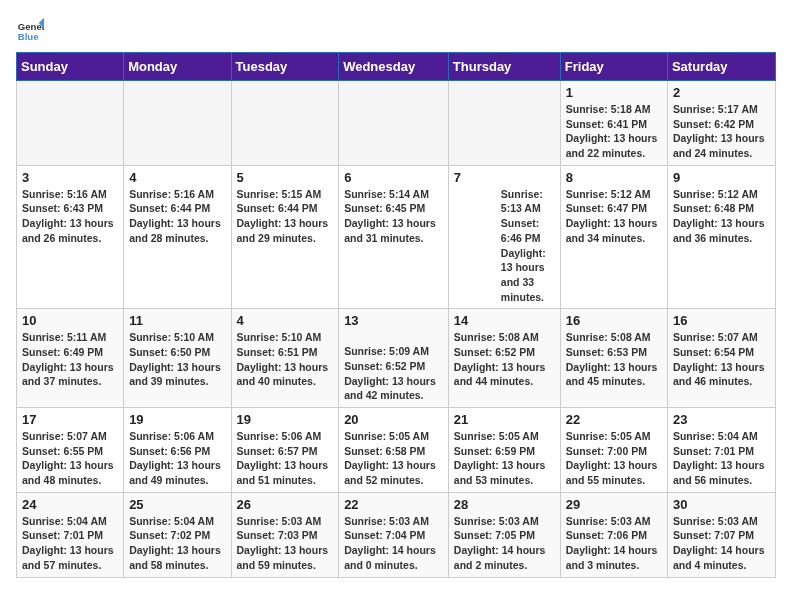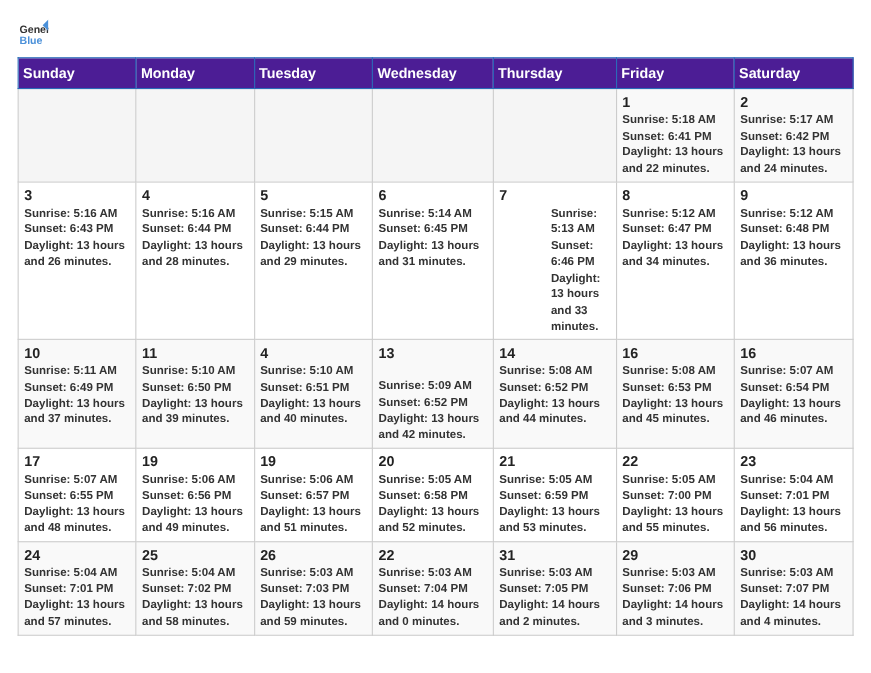--- a/index.html
+++ b/index.html
@@ -311,21 +311,21 @@
 and 59 minutes.</div>
         </td>
         <td>
           <span class="day-number">22</span>
           <div class="day-info" style="white-space: pre-line;">Sunrise: 5:03 AM
 Sunset: 7:04 PM
 Daylight: 14 hours
 and 0 minutes.</div>
         </td>
         <td>
-          <span class="day-number">31</span>
+          <span class="day-number">28</span>
           <div class="day-info" style="white-space: pre-line;">Sunrise: 5:03 AM
 Sunset: 7:05 PM
 Daylight: 14 hours
 and 2 minutes.</div>
         </td>
         <td>
           <span class="day-number">29</span>
           <div class="day-info" style="white-space: pre-line;">Sunrise: 5:03 AM
 Sunset: 7:06 PM
 Daylight: 14 hours

